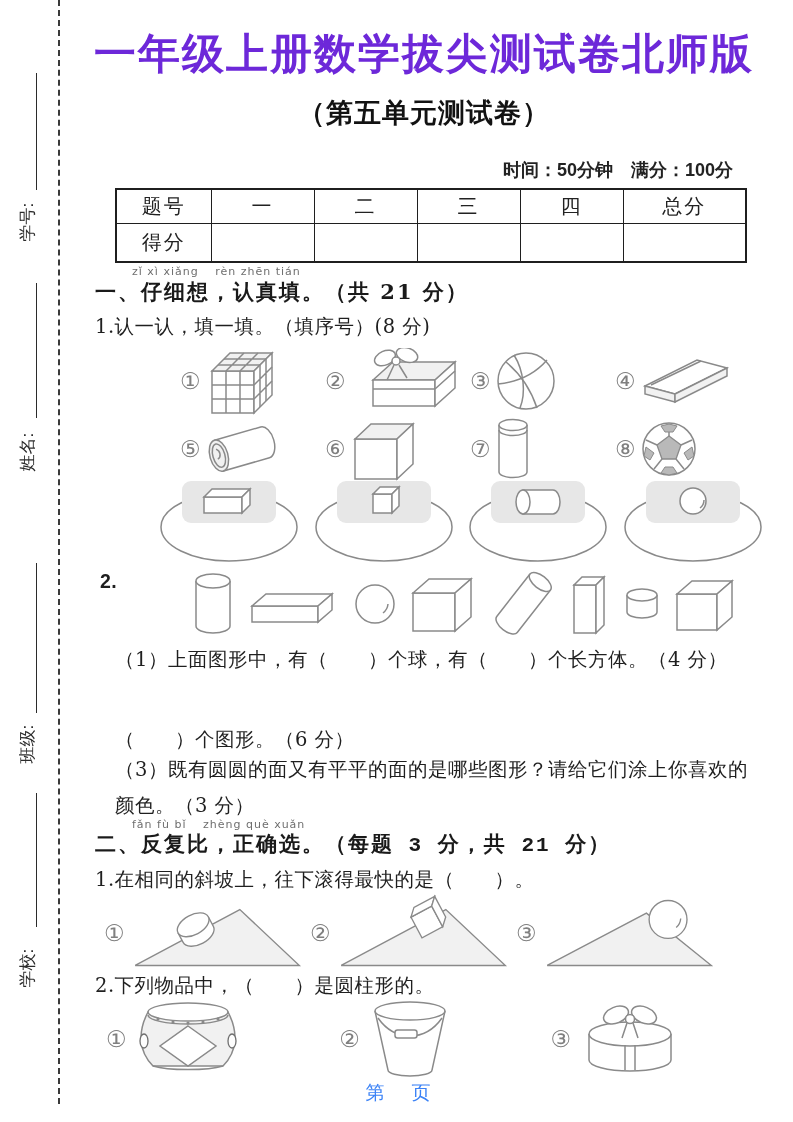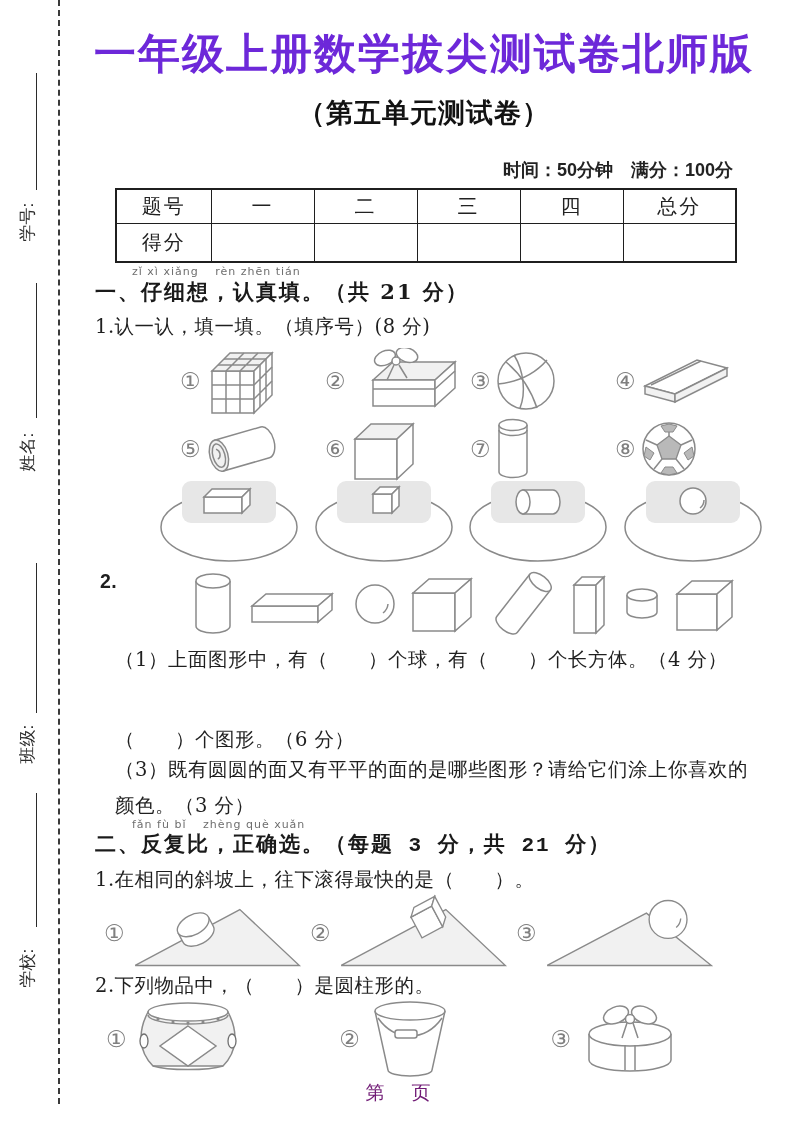--- a/index.html
+++ b/index.html
@@ -42,21 +42,21 @@
     white-space:nowrap; }
   
   .obj-row { position:absolute; display:flex; }
   .obj-cell { flex:1; display:flex; align-items:center; }
   .circ-num { font-size:23px; color:#808080; margin-right:3px; line-height:1; }
   .oval-cell { width:142px; height:86px; }
   .shape-cell { display:flex; align-items:center; }
   .ramp-cell { display:flex; align-items:center; width:204px; }
   .item-cell { display:flex; align-items:center; }
   .footer { position:absolute; left:60px; top:1080px; width:680px; text-align:center;
-    font-size:19px; letter-spacing:4px; color:#701a75; }
+    font-size:19px; letter-spacing:4px; color:#3b82f6; }
   svg { display:block; }
   .sk  { stroke:#8a8a8a; stroke-width:1.5; fill:none; }
   .skf { stroke:#8a8a8a; stroke-width:1.5; fill:#ffffff; }
   .skl { stroke:#8a8a8a; stroke-width:1.5; fill:#f1f1f1; }
   .skd { stroke:#6f6f6f; stroke-width:1.3; fill:#fdfdfd; }
 </style>
 </head>
 <body>
 
 <div class="page">
@@ -77,21 +77,21 @@
   <div class="meta">时间：50分钟　满分：100分</div>
 
   <table class="score">
     <tbody>
         <tr>
       <td style="width:95px;">题号</td>
       <td style="width:103px;">一</td>
       <td style="width:103px;">二</td>
       <td style="width:103px;">三</td>
       <td style="width:103px;">四</td>
-      <td style="width:113px;">总分</td>
+      <td style="width:123px;">总分</td>
     </tr>
     <tr>
       <td>得分</td>
       <td></td>
       <td></td>
       <td></td>
       <td></td>
       <td></td>
     </tr>
   </tbody>

